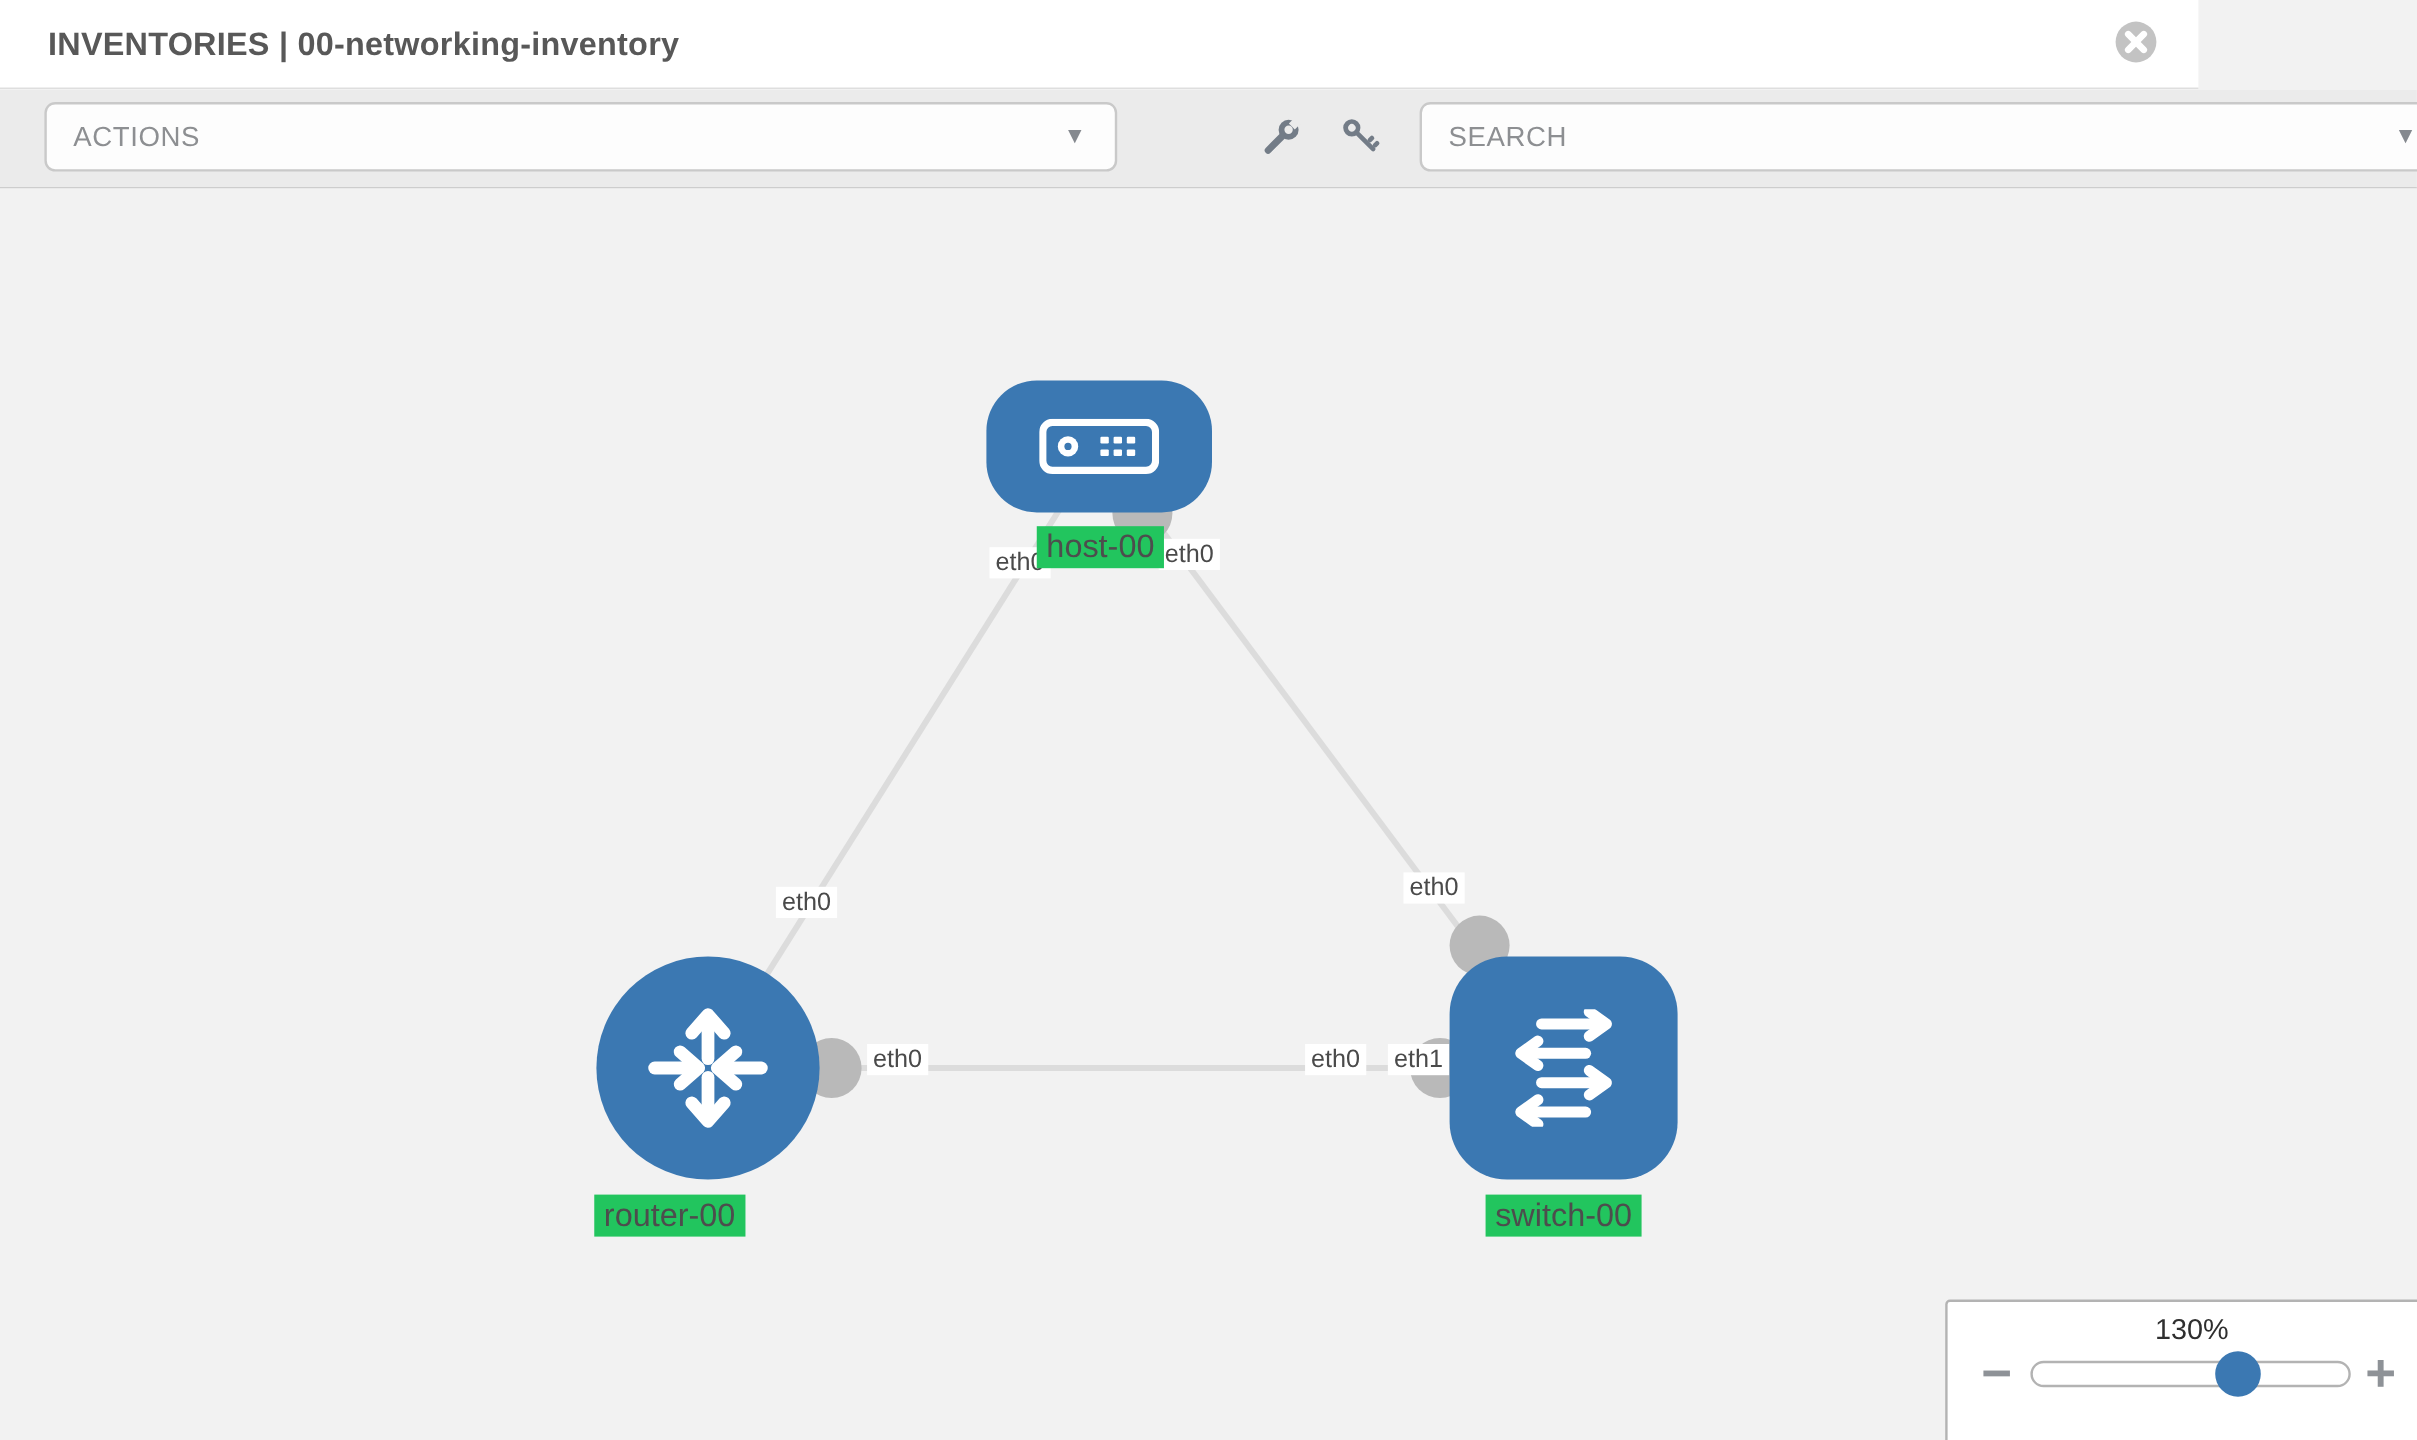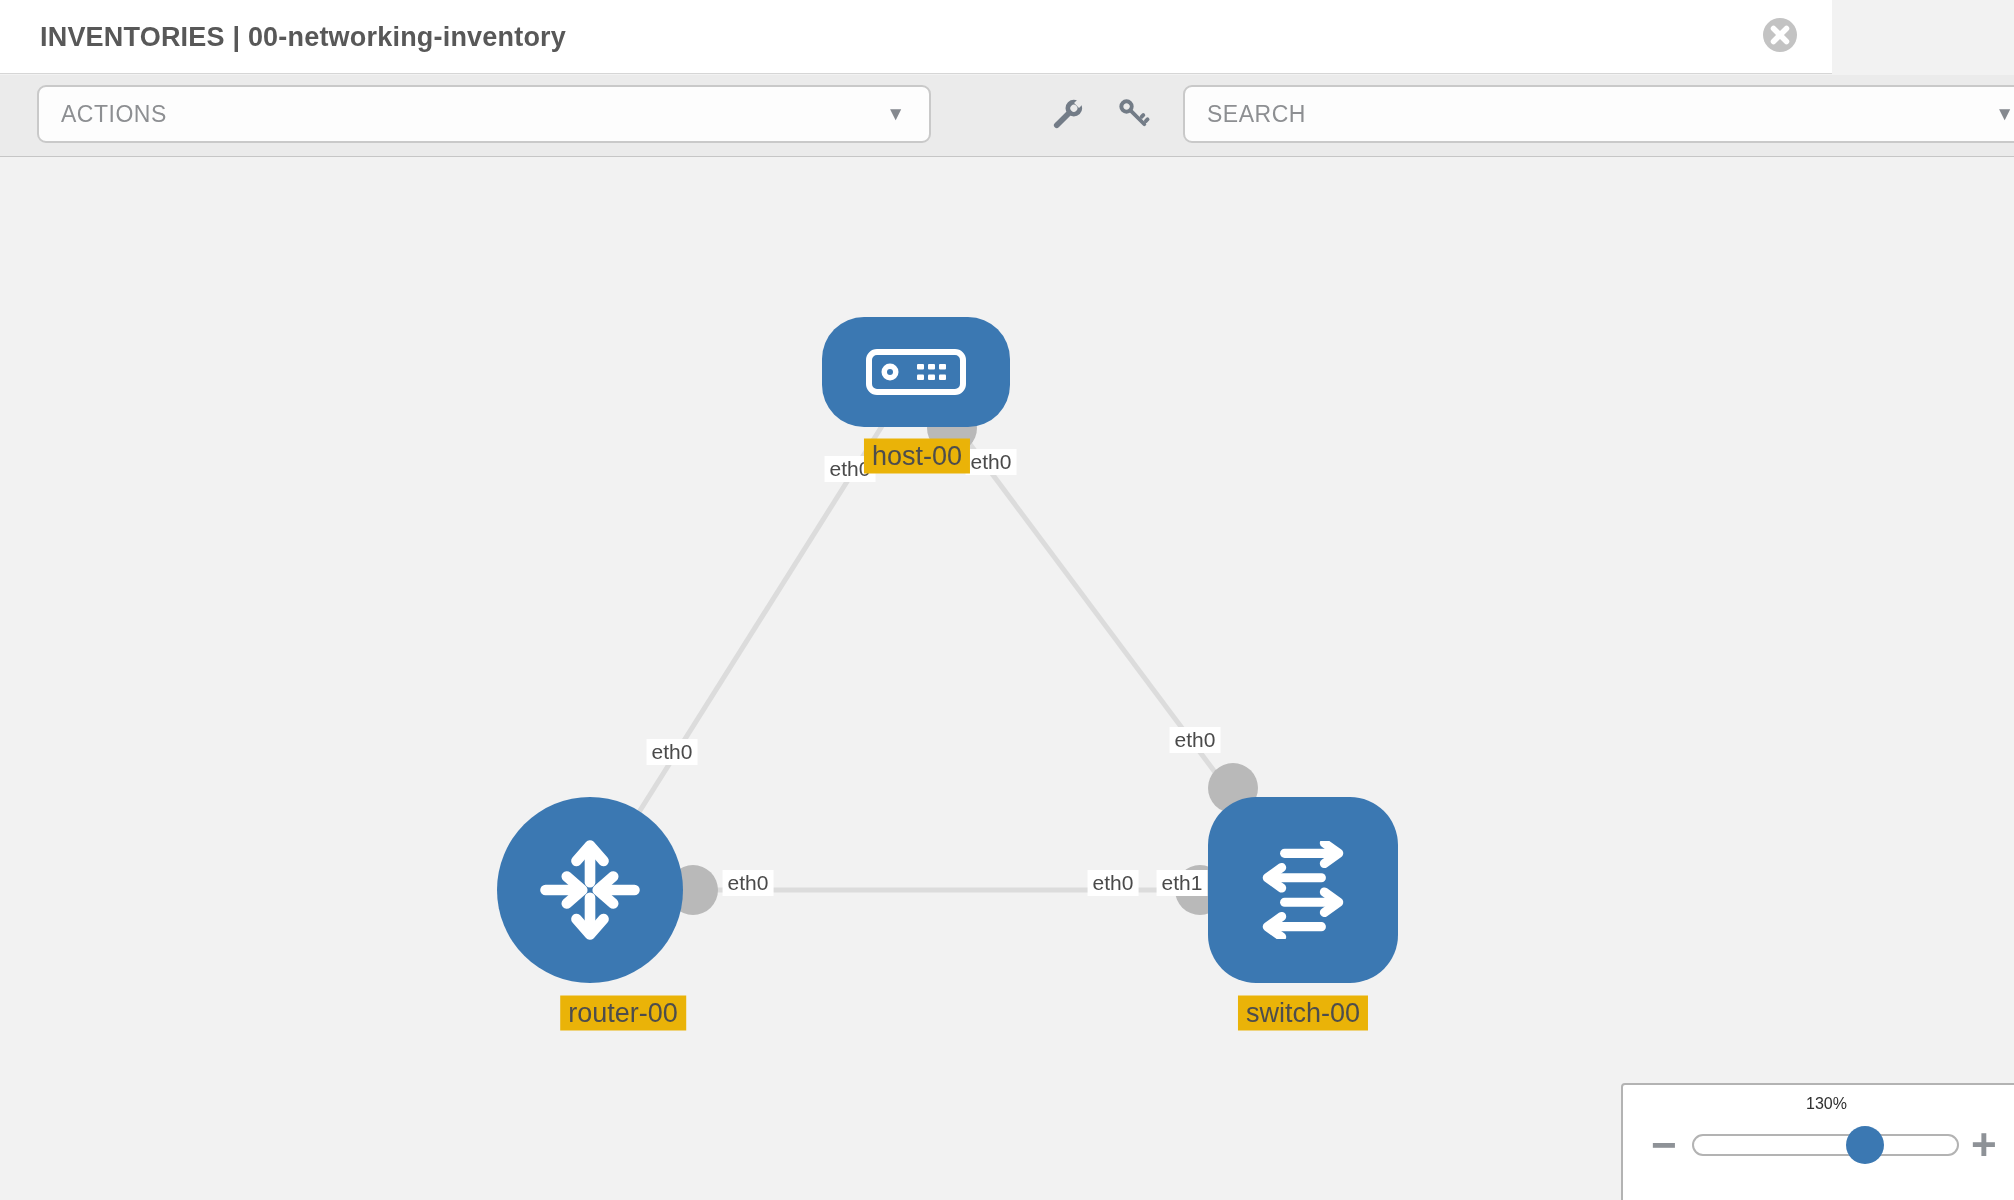--- a/index.html
+++ b/index.html
@@ -30,41 +30,41 @@
 
   
   .canvas { position:absolute; left:0; top:157px; width:2014px; height:1043px; background:#f2f2f2; }
   .links-svg { position:absolute; left:0; top:0; }
 
   .node { position:absolute; background:#3b78b2; display:flex; align-items:center; justify-content:center; cursor:pointer; }
   .node-host   { left:822px; top:160px; width:188px; height:110px; border-radius:42px; }
   .node-router { left:497px; top:640px; width:186px; height:186px; border-radius:50%; }
   .node-switch { left:1208px; top:640px; width:190px; height:186px; border-radius:48px; }
 
-  .nlabel { position:absolute; transform:translate(-50%,-50%); background:#eab308;
+  .nlabel { position:absolute; transform:translate(-50%,-50%); background:#22c55e;
     color:#4d4d4d; font-size:27px; padding:2px 8px; white-space:nowrap; }
   .ethlabel { position:absolute; transform:translate(-50%,-50%); background:#ffffff;
     color:#4a4a4a; font-size:21px; padding:1px 5px; white-space:nowrap; }
 
   .lbl-host   { left:917px;  top:299px; }
-  .lbl-router { left:623px;  top:856px;text-align:right; }
+  .lbl-router { left:558px;  top:856px;text-align:right; }
   .lbl-switch { left:1303px; top:856px; }
   .eth-host-left    { left:850px;  top:312px; }
   .eth-host-right   { left:991px;  top:305px; }
   .eth-router-top   { left:672px;  top:595px; }
   .eth-switch-top   { left:1195px; top:583px; }
   .eth-mid-left     { left:748px;  top:726px; }
   .eth-mid-right-a  { left:1113px; top:726px; }
   .eth-mid-right-b  { left:1150px; top:726px;margin-left:32px; }
 
   
   .zoom-panel { position:absolute; left:1621px; top:1083px; width:400px; height:125px;
     background:#ffffff; border:2px solid #b3b3b3; border-top-left-radius:4px; }
   .zoom-level { position:absolute; left:70px; top:10px; width:267px; text-align:center;
-    font-size:16px; color:#2f2f2f; }
+    font-size:24px; color:#2f2f2f; }
   .zoom-minus, .zoom-plus { position:absolute; top:30px; font-size:44px; font-weight:700;
     color:#8e9297; cursor:pointer; line-height:60px; }
   .zoom-minus { left:28px; }
   .zoom-plus  { left:348px; }
   .zoom-track { position:absolute; left:69px; top:49px; width:267px; height:22px;
     background:#ffffff; border:2px solid #b3b3b3; border-radius:11px; cursor:pointer; }
   .zoom-thumb { position:absolute; left:223px; top:41px; width:38px; height:38px;
     border-radius:50%; background:#3b78b2; cursor:grab; }
 </style>
 </head>

